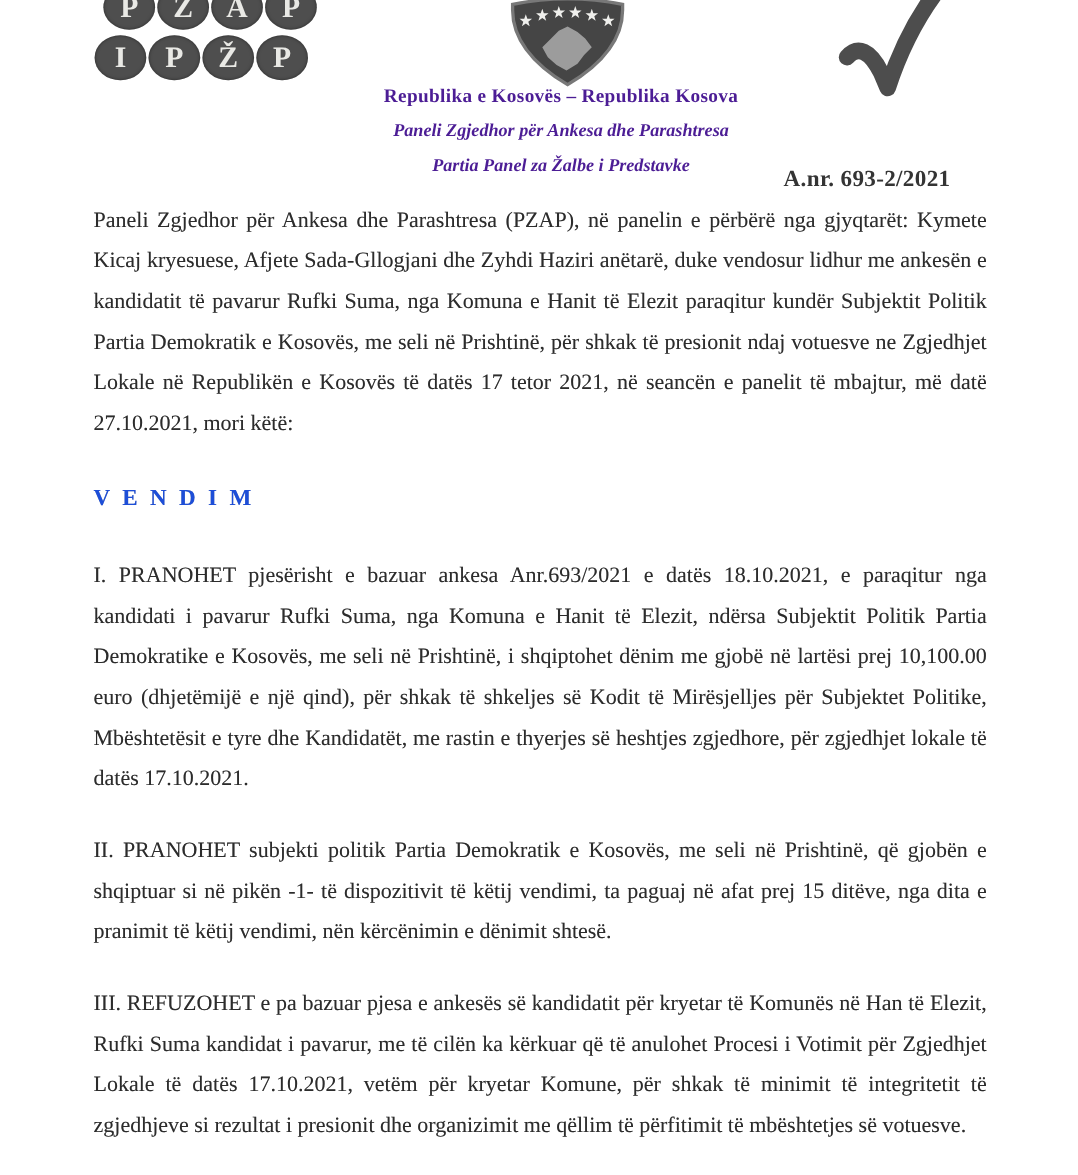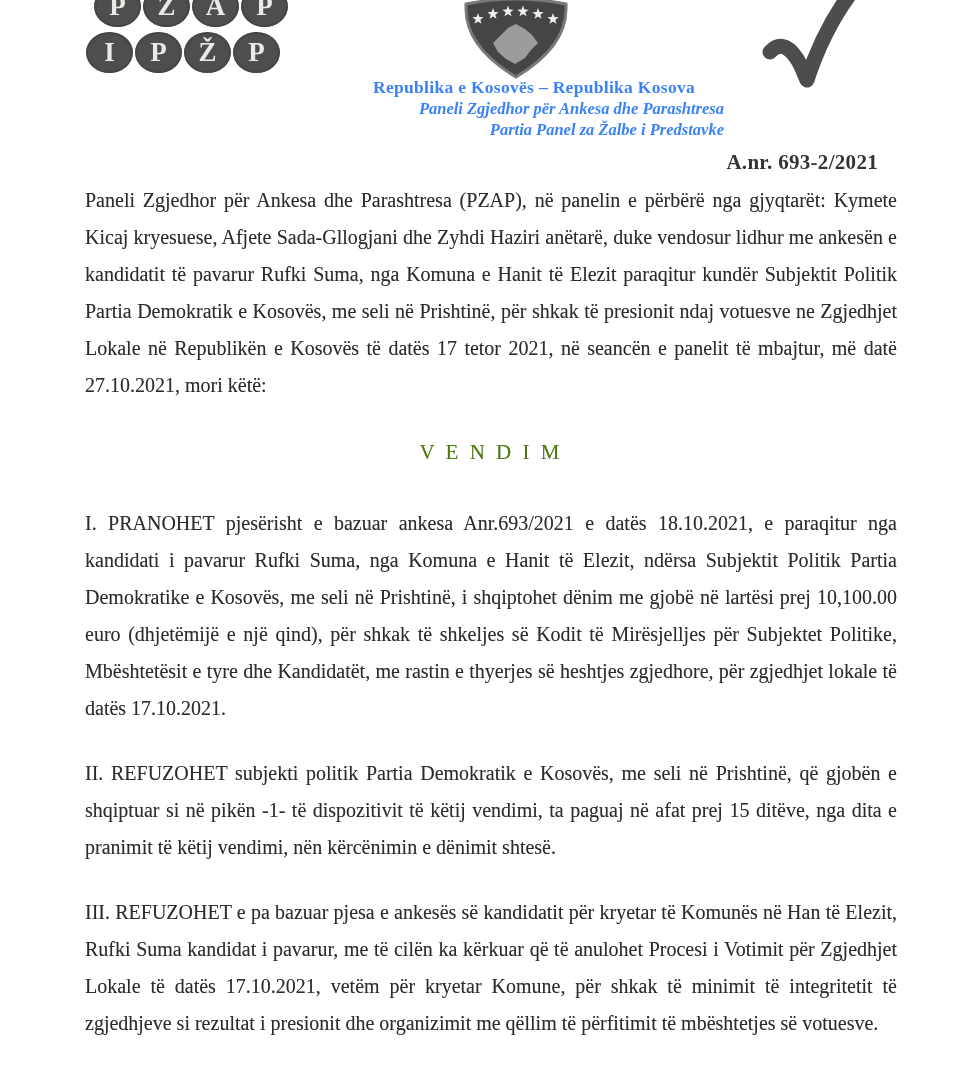--- a/index.html
+++ b/index.html
@@ -28,53 +28,53 @@
     font-size: 27px;
     font-family: "Liberation Serif", serif;
     box-shadow: inset 0 0 3px rgba(0,0,0,.5);
   }
 
   
   .emblem { position: absolute; left: 459px; top: -3px; }
 
   
   .header-text {
-    position: absolute; top: 77px; left: 344px; width: 380px;
-    text-align: center; color: #3b82f6;
+    position: absolute; top: 77px; left: 320px; width: 380px;
+    text-align: center; color: #4c1d95;
   }
   .header-line1 { font-weight: bold; font-size: 17.5px; letter-spacing: .3px; }
-  .header-line2, .header-line3 { font-weight: bold; font-style: italic; font-size: 16.5px; margin-top: 1px; text-align: right; }
+  .header-line2, .header-line3 { font-weight: bold; font-style: italic; font-size: 16.5px; margin-top: 11px; }
 
   
   .checkmark { position: absolute; left: 758px; top: -20px; }
 
   
   .case-number {
-    position: absolute; top: 150px; right: 102px;
+    position: absolute; top: 150px; right: 116px;
     font-weight: bold; font-size: 21px; color: #343434;
     letter-spacing: .3px;
   }
 
   
   .doc-body {
     position: absolute; left: 85px; top: 182px; width: 812px;
     font-size: 20px; line-height: 37px;
     text-align: justify;
     color: #2c2c2c;
     text-shadow: 0 0 .5px rgba(40,40,40,.35);
   }
   .para { margin: 0 0 28px 0; }
   .para .lead { font-weight: normal; }
   .vendim-heading {
-    text-align: center;
-    font-weight: normal;
+    text-align: left;
+    font-weight: bold;
     font-size: 21px;
     letter-spacing: 3px;
     margin: 30px 0 34px 0;
-    color: #4d7c0f;
+    color: #1d4ed8;
   }
 </style>
 </head>
 <body>
 
 <div class="page">
 
   <div class="logo">
     <div class="logo-row">
       <span class="oval">
@@ -137,19 +137,19 @@
   <div class="case-number">A.nr. 693-2/2021</div>
 
   <div class="doc-body">
 
     <p class="para"><span class="lead">Paneli Zgjedhor për Ankesa dhe Parashtresa (PZAP),</span><span> në panelin e përbërë nga gjyqtarët: Kymete Kicaj kryesuese, Afjete Sada-Gllogjani dhe Zyhdi Haziri anëtarë, duke vendosur lidhur me ankesën e kandidatit të pavarur Rufki Suma, nga Komuna e Hanit të Elezit paraqitur kundër Subjektit Politik Partia Demokratik e Kosovës, me seli në Prishtinë, për shkak të presionit ndaj votuesve ne Zgjedhjet Lokale në Republikën e Kosovës të datës 17 tetor 2021, në seancën e panelit të mbajtur, më datë 27.10.2021, mori këtë:</span></p>
 
     <div class="vendim-heading">V E N D I M</div>
 
     <p class="para"><span class="lead">I. PRANOHET</span><span> pjesërisht e bazuar ankesa Anr.693/2021 e datës 18.10.2021, e paraqitur nga kandidati i pavarur Rufki Suma, nga Komuna e Hanit të Elezit, ndërsa Subjektit Politik Partia Demokratike e Kosovës, me seli në Prishtinë, i shqiptohet dënim me gjobë në lartësi prej 10,100.00 euro (dhjetëmijë e një qind), për shkak të shkeljes së Kodit të Mirësjelljes për Subjektet Politike, Mbështetësit e tyre dhe Kandidatët, me rastin e thyerjes së heshtjes zgjedhore, për zgjedhjet lokale të datës 17.10.2021.</span></p>
 
-    <p class="para"><span class="lead">II. REFUZOHET</span><span> subjekti politik Partia Demokratik e Kosovës, me seli në Prishtinë, që gjobën e shqiptuar si në pikën -1- të dispozitivit të këtij vendimi, ta paguaj në afat prej 15 ditëve, nga dita e pranimit të këtij vendimi, nën kërcënimin e dënimit shtesë.</span></p>
+    <p class="para"><span class="lead">II. PRANOHET</span><span> subjekti politik Partia Demokratik e Kosovës, me seli në Prishtinë, që gjobën e shqiptuar si në pikën -1- të dispozitivit të këtij vendimi, ta paguaj në afat prej 15 ditëve, nga dita e pranimit të këtij vendimi, nën kërcënimin e dënimit shtesë.</span></p>
 
     <p class="para"><span class="lead">III. REFUZOHET</span><span> e pa bazuar pjesa e ankesës së kandidatit për kryetar të Komunës në Han të Elezit, Rufki Suma kandidat i pavarur, me të cilën ka kërkuar që të anulohet Procesi i Votimit për Zgjedhjet Lokale të datës 17.10.2021, vetëm për kryetar Komune, për shkak të minimit të integritetit të zgjedhjeve si rezultat i presionit dhe organizimit me qëllim të përfitimit të mbështetjes së votuesve.</span></p>
 
   </div>
 
 </div>
 
 </body></html>

